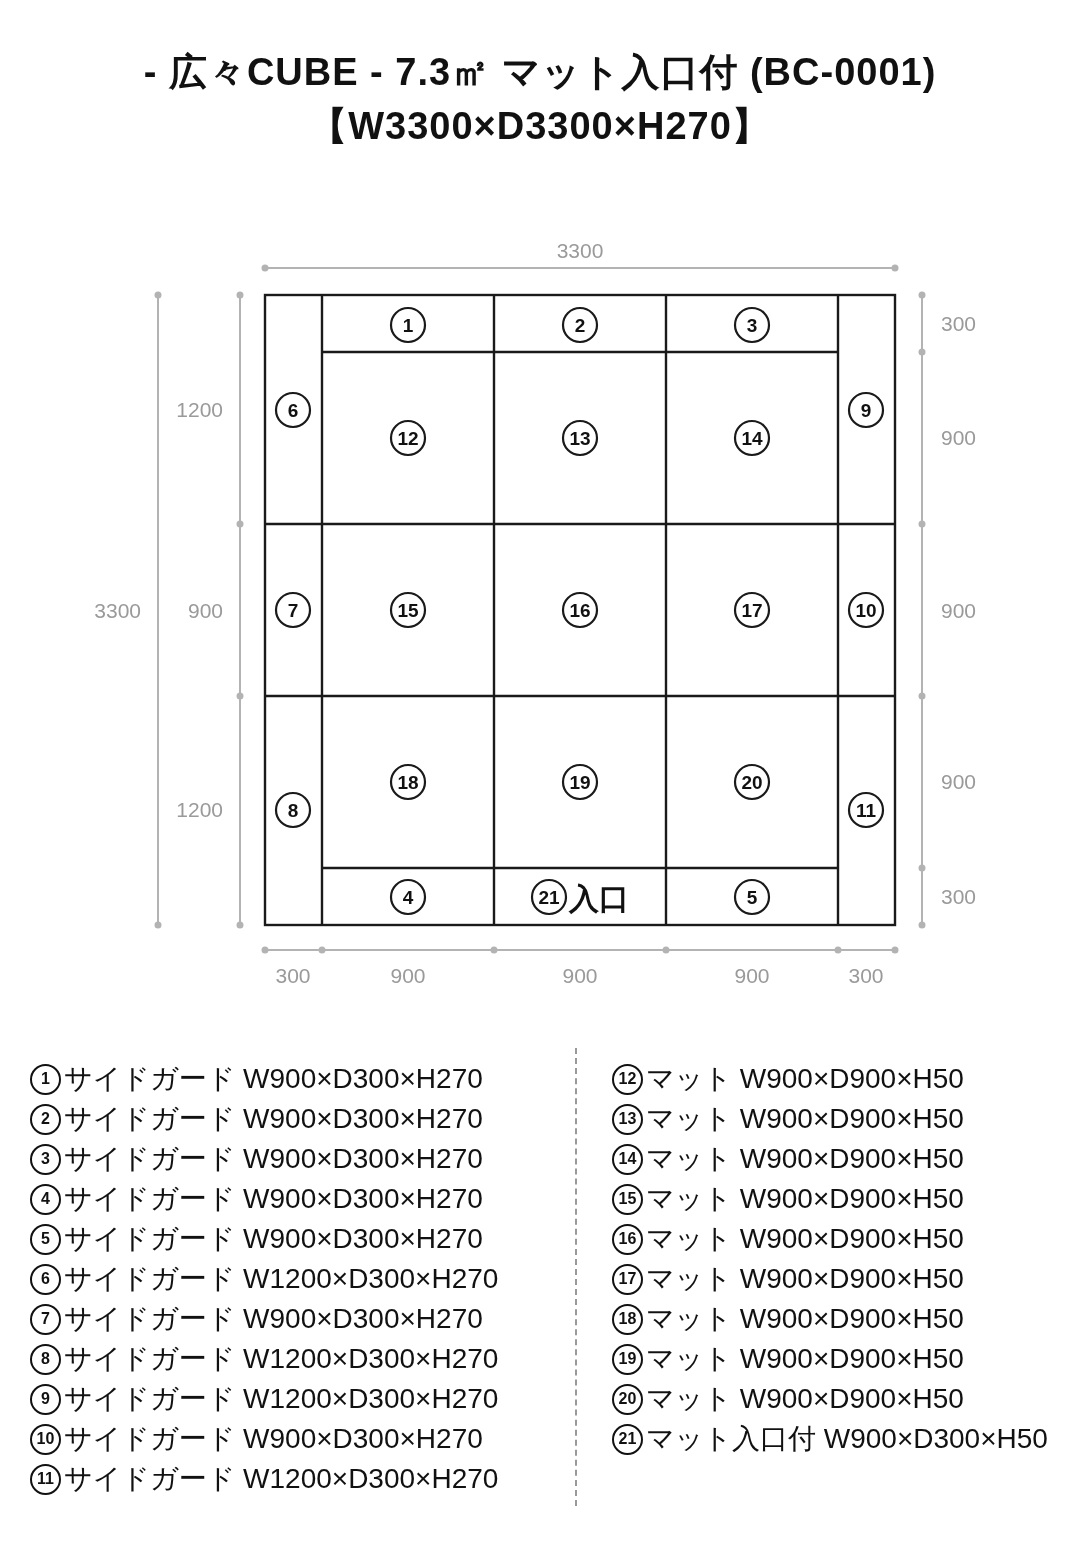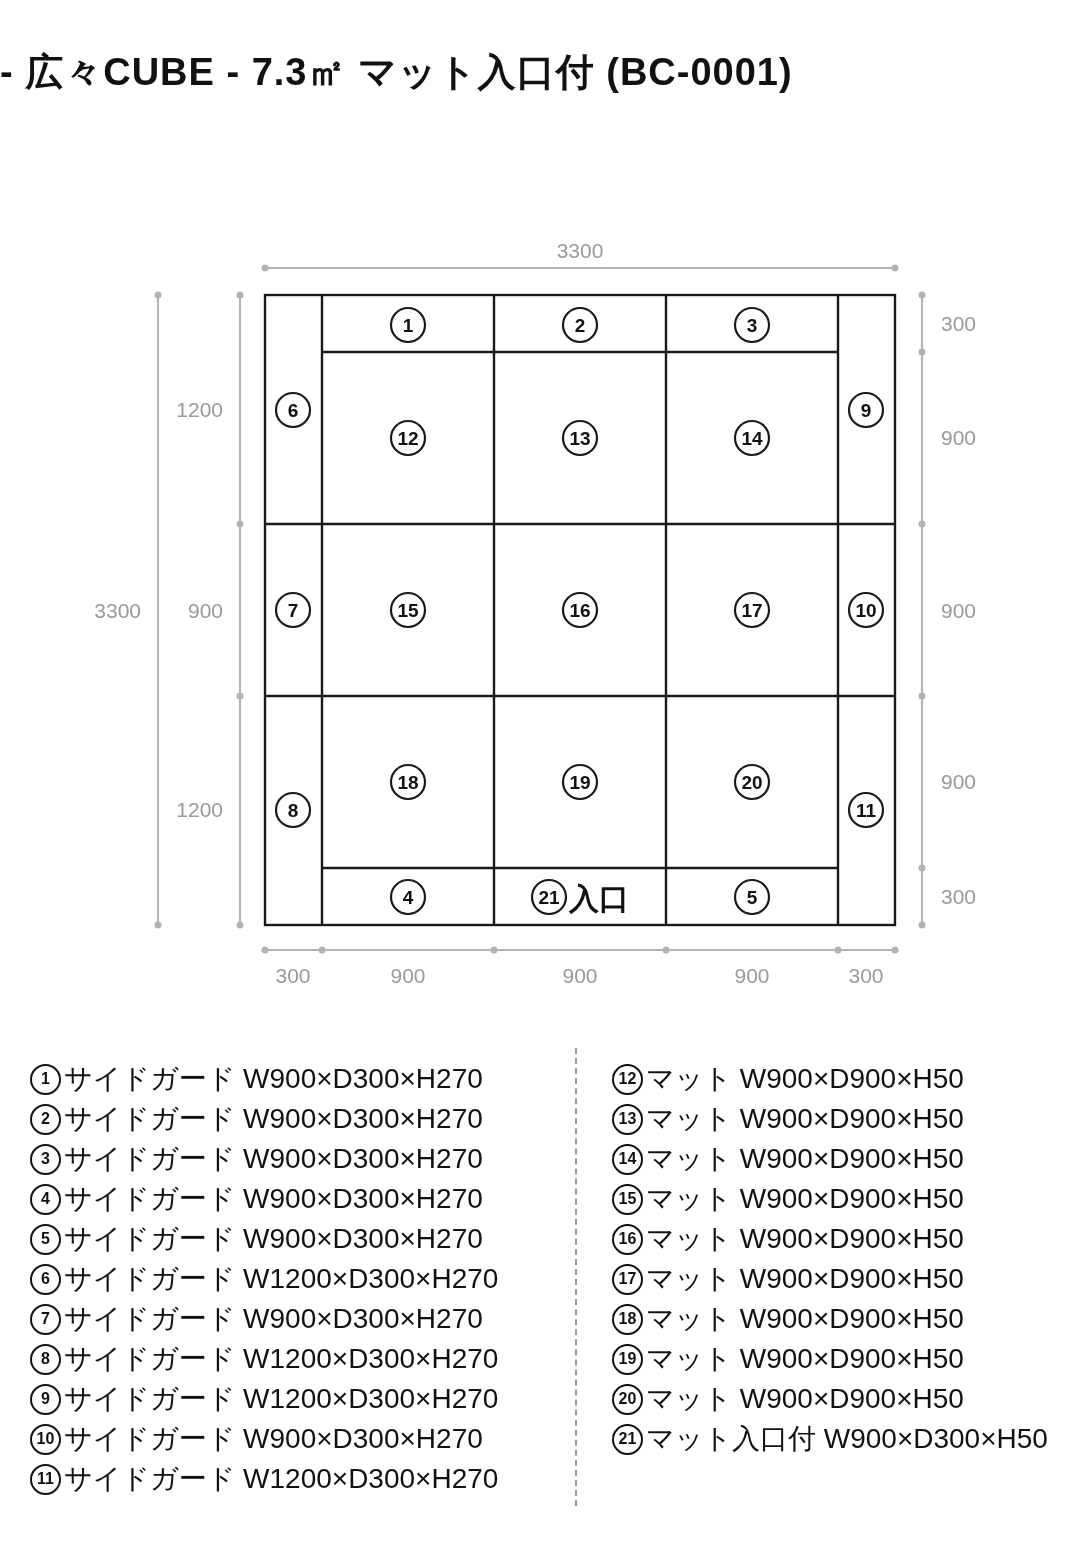--- a/index.html
+++ b/index.html
@@ -7,20 +7,21 @@
   body {
     width: 1080px; height: 1560px;
     background: #ffffff;
     font-family: "Liberation Sans", "DejaVu Sans", sans-serif;
     color: #111;
     position: relative;
     overflow: hidden;
   }
   .title-block {
     position: absolute; top: 46px; left: 0; width: 100%;
+    text-align: center;
     font-weight: 700;
     font-size: 38px;
     line-height: 1.42;
     letter-spacing: 1px;
     color: #111;
   }
   svg.plan { position: absolute; top: 230px; left: 0; }
 
   
   .bl { stroke: #1a1a1a; stroke-width: 2.4; fill: none; }
@@ -68,20 +69,21 @@
   .divider {
     position: absolute; left: 575px; top: 1048px; height: 458px;
     border-left: 2px dashed #999;
   }
 </style>
 </head>
 <body>
 
 <div class="title-block">
   <div>- 広々CUBE - 7.3㎡ マット入口付 (BC-0001)</div>
+  <div>【W3300×D3300×H270】</div>
 </div>
 
 <svg class="plan" width="1080" height="770" viewBox="0 0 1080 770">
 
   <rect class="bl" x="265" y="65" width="630" height="630"></rect>
   <line class="bl" x1="322" y1="65" x2="322" y2="695"></line>
   <line class="bl" x1="838" y1="65" x2="838" y2="695"></line>
   <line class="bl" x1="494" y1="65" x2="494" y2="695"></line>
   <line class="bl" x1="666" y1="65" x2="666" y2="695"></line>
   <line class="bl" x1="322" y1="122" x2="838" y2="122"></line>

